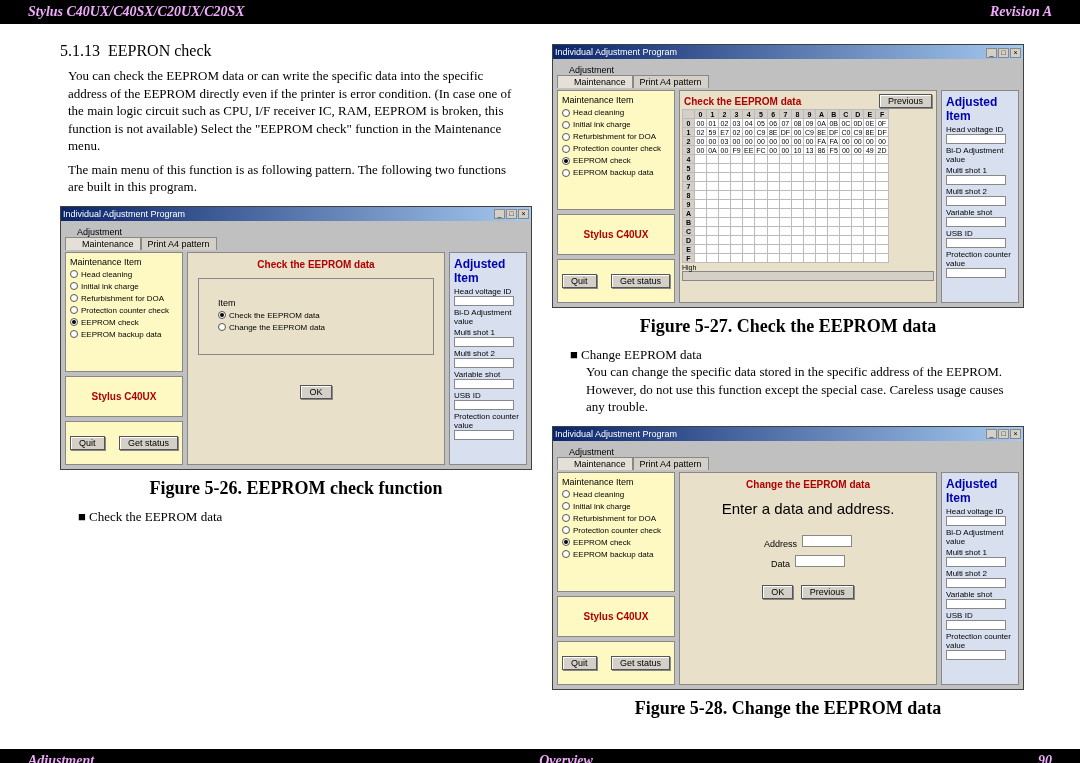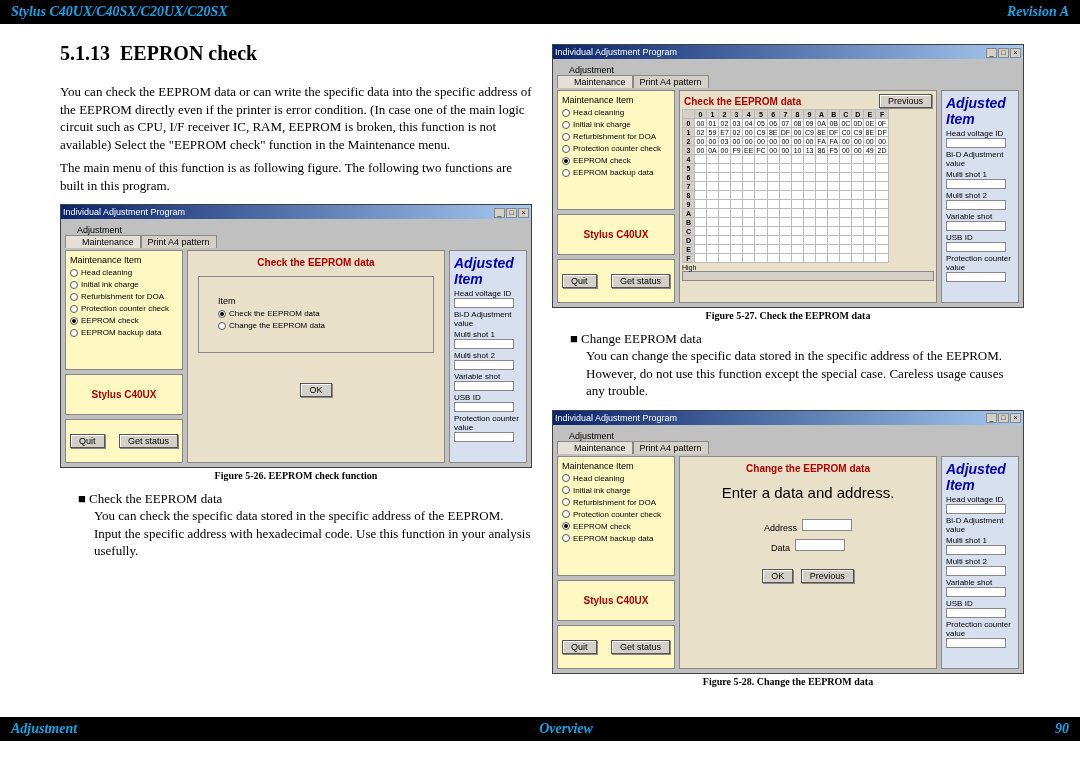--- a/index.html
+++ b/index.html
@@ -1,23 +1,23 @@
 <!DOCTYPE html>
 <html><head>
 <meta charset="utf-8">
 <style>
   * { box-sizing: border-box; margin: 0; padding: 0; }
   body { font-family: "Times New Roman", serif; font-size: 13px; background: #fff; color: #000; width: 1080px; }
   .page { width: 1080px; padding: 0; }
-  .topbar, .botbar { background: #000; color: #0ea5e9; font-style: italic; font-weight: bold; display: flex; justify-content: space-between; padding: 4px 11px; font-size: 14px; }
+  .topbar, .botbar { background: #000; color: #f0abfc; font-style: italic; font-weight: bold; display: flex; justify-content: space-between; padding: 4px 28px; font-size: 14px; }
   .content { display: flex; gap: 20px; padding: 10px 60px 20px 60px; min-height: 690px; }
   .col { flex: 1; }
-  h2.section { font-family: "Times New Roman", serif; font-size: 20px; font-weight: bold; margin: 8px 0 18px 0; }
-  p.body { font-size: 13px; line-height: 1.35; margin: 6px 0; }
-  .caption { text-align: center; font-weight: bold; font-size: 10px; margin: 2px 0 10px 0; }
+  h2.section { font-family: "Times New Roman", serif; font-size: 16px; font-weight: normal; margin: 8px 0 7px 0; }
+  p.body { font-size: 13px; line-height: 1.35; margin: 6px 8px; }
+  .caption { text-align: center; font-weight: bold; font-size: 18px; margin: 8px 0 10px 0; }
   ul.bullets { list-style: none; margin: 6px 0 0 18px; }
   ul.bullets li::before { content: "■ "; }
   ul.bullets li .desc { display: block; margin-left: 16px; font-size: 13px; line-height: 1.35; }
   .figwrap { display: flex; justify-content: center; margin: 10px 0 2px 0; }
 
   
   .win { border: 1px solid #404040; background: #d4d0c8; font-family: Tahoma, Arial, sans-serif; font-size: 9px; width: 472px; }
   .titlebar { background: linear-gradient(to right,#0a246a,#a6caf0); color: #fff; display: flex; justify-content: space-between; align-items: center; padding: 1px 2px; font-size: 9px; height: 14px; }
   .titlebar .wbtns span { display: inline-block; width: 11px; height: 10px; background: #d4d0c8; border: 1px solid #888; margin-left: 1px; font-size: 7px; text-align: center; line-height: 8px; color: #000; }
   .wbody { background: #c0c0c0; padding: 4px; }
@@ -29,21 +29,21 @@
   .panel { border: 1px solid #888; background: #e8d4d8; padding: 4px; }
   .panel.pink { background: #fef9c3; }
   .panel.tan { background: #e8e0c8; }
   .panel.blue { background: #d8e0f0; }
   .panel legend, .panel .legend { font-size: 9px; }
   .radio-item { display: flex; align-items: center; gap: 3px; font-size: 8px; margin: 3px 0; }
   .radio-item .r { width: 8px; height: 8px; border: 1px solid #555; border-radius: 50%; background: #fff; display: inline-block; position: relative; }
   .radio-item .r.sel::after { content:""; position:absolute; width:4px; height:4px; background:#000; border-radius:50%; left:1px; top:1px; }
   .btn { display: inline-block; border: 1px solid #555; background: #d4d0c8; padding: 1px 8px; font-size: 9px; box-shadow: inset 1px 1px 0 #fff, 1px 1px 0 #888; }
   .red-label { color: #b00000; font-weight: bold; font-size: 10px; }
-  .blue-label { color: #0000b0; font-weight: bold; font-style: italic; font-size: 14px; }
+  .blue-label { color: #0000b0; font-weight: bold; font-size: 12px; }
   .adj-side { font-size: 8px; }
   .adj-side .fld { margin: 2px 0; }
   .adj-side .box { border: 1px solid #888; background: #fff; height: 10px; width: 60px; display: block; }
   .bottom-pink { display:flex; justify-content:space-between; align-items:center; padding: 14px 4px; }
   .inputbox { border: 1px solid #888; background:#fff; width: 50px; height: 12px; display:inline-block; }
 
   
   .hexgrid { border-collapse: collapse; font-size: 7px; background: #fff; }
   .hexgrid td, .hexgrid th { border: 1px solid #bbb; padding: 0 1px; text-align: center; height: 9px; min-width: 12px; }
   .hexgrid th { background: #d4d0c8; }
@@ -59,21 +59,21 @@
     <span>Revision A</span>
   </div>
 
   <div class="content">
 
     <div class="col">
       <h2 class="section">
         <span>5.1.13</span>&nbsp;&nbsp;<span>EEPRON check</span>
       </h2>
       <p class="body">You can check the EEPROM data or can write the specific data into the specific address of the EEPROM directly even if the printer is error condition. (In case one of the main logic circuit such as CPU, I/F receiver IC, RAM, EEPROM is broken, this function is not available) Select the "EEPROM check" function in the Maintenance menu.</p>
-      <p class="body">The main menu of this function is as following figure. The following two functions are built in this program.</p>
+      <p class="body">The main menu of this function is as following pattern. The following two functions are built in this program.</p>
 
       <div class="figwrap">
         <div class="win">
           <div class="titlebar">
             <span>Individual Adjustment Program</span>
             <span class="wbtns"><span>_</span><span>□</span><span>×</span></span>
           </div>
           <div class="wbody">
             <div class="adjlabel">Adjustment</div>
             <div class="tabrow">
@@ -149,22 +149,20 @@
               </div>
             </div>
           </div>
         </div>
       </div>
       <div class="caption">Figure 5-26.  EEPROM check function</div>
 
       <ul class="bullets">
         <li>
           <span>Check the EEPROM data</span>
-          <span class="desc" style="white-space:pre-line;">You can check the specific data stored in the specific address of the EEPROM.
-Input the specific address with hexadecimal code. Use this function in your analysis usefully.</span>
         </li>
       </ul>
     </div>
 
     <div class="col">
 
       <div class="figwrap">
         <div class="win">
           <div class="titlebar">
             <span>Individual Adjustment Program</span>

